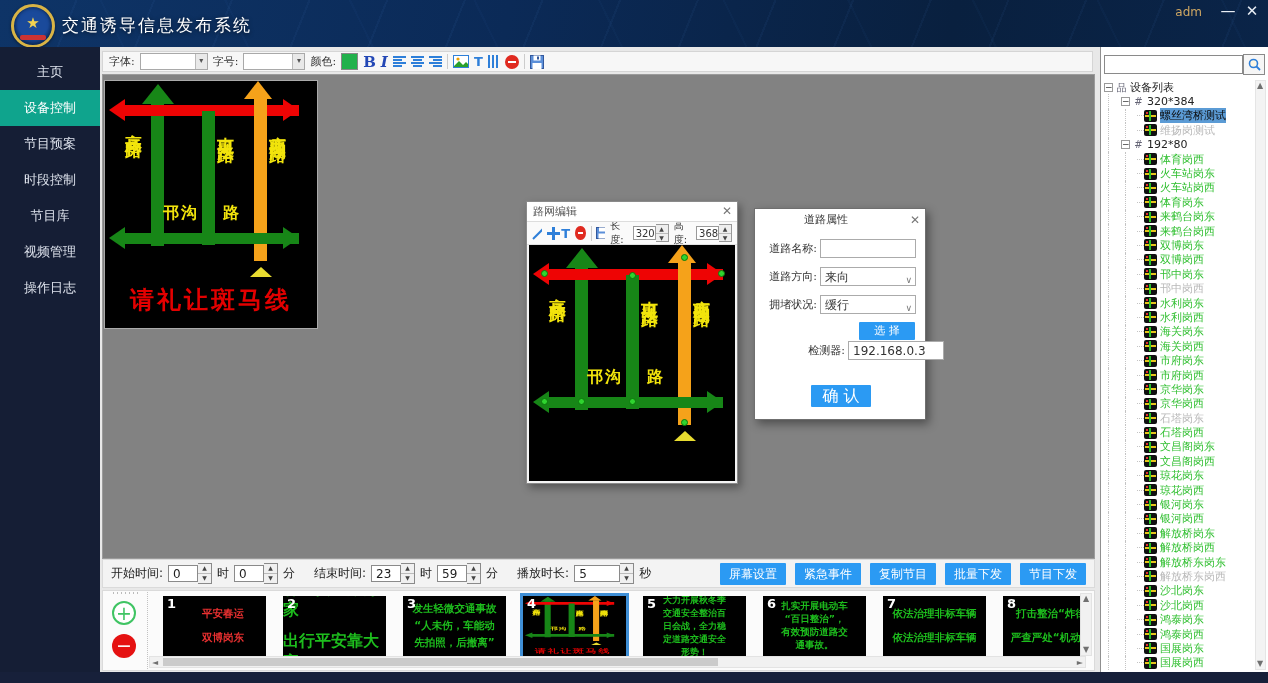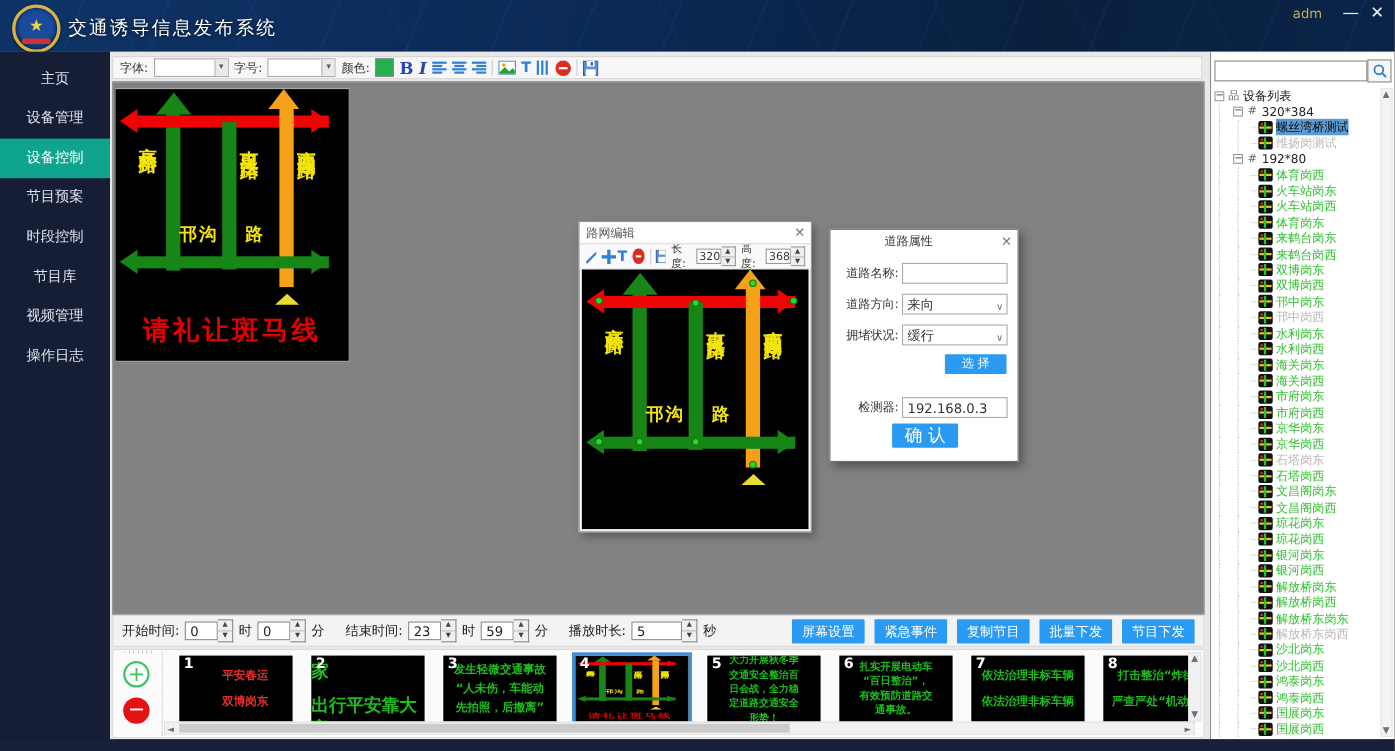--- a/index.html
+++ b/index.html
@@ -154,21 +154,20 @@
       <div class="band"></div>
     </div>
     <div class="app-title">交通诱导信息发布系统</div>
     <div class="user-label">adm</div>
     <div class="win-btn" style="right:30px;">—</div>
     <div class="win-btn" style="right:6px;">✕</div>
   </div>
 
   <div class="sidebar">
       <div class="side-item">主页</div>
-      <div class="side-item">设备管理</div>
       <div class="side-item active">设备控制</div>
       <div class="side-item">节目预案</div>
       <div class="side-item">时段控制</div>
       <div class="side-item">节目库</div>
       <div class="side-item">视频管理</div>
       <div class="side-item">操作日志</div>
     </div>
 
   <div class="main">
 
@@ -324,21 +323,21 @@
         </div>
         <div class="pd-row" style="top:58px;">
           <span class="pd-lbl">道路方向:</span>
           <span class="pd-input pd-sel">来向</span>
         </div>
         <div class="pd-row" style="top:86px;">
           <span class="pd-lbl">拥堵状况:</span>
           <span class="pd-input pd-sel">缓行</span>
         </div>
         <div class="btn-blue" style="position:absolute;right:10px;top:113px;width:56px;height:18px;line-height:18px;font-size:11px;">选 择</div>
-        <div class="pd-row" style="top:152px;">
+        <div class="pd-row" style="top:132px;margin-left:28px;">
           <span class="pd-lbl">检测器:</span>
           <span class="pd-input" style="font-size:12px;">192.168.0.3</span>
         </div>
         <div class="btn-blue" style="position:absolute;left:56px;top:176px;width:60px;height:22px;line-height:22px;font-size:16px;">确 认</div>
       </div>
     </div>
 
     <div class="controlbar">
       <span>开始时间:</span>
       <span class="cb-spin">

